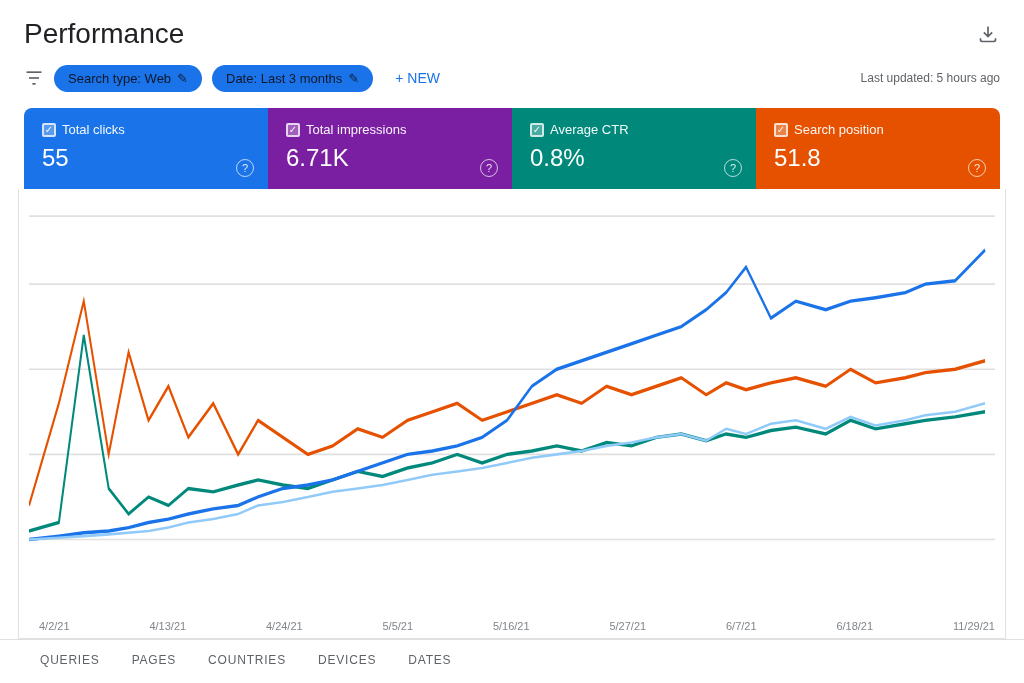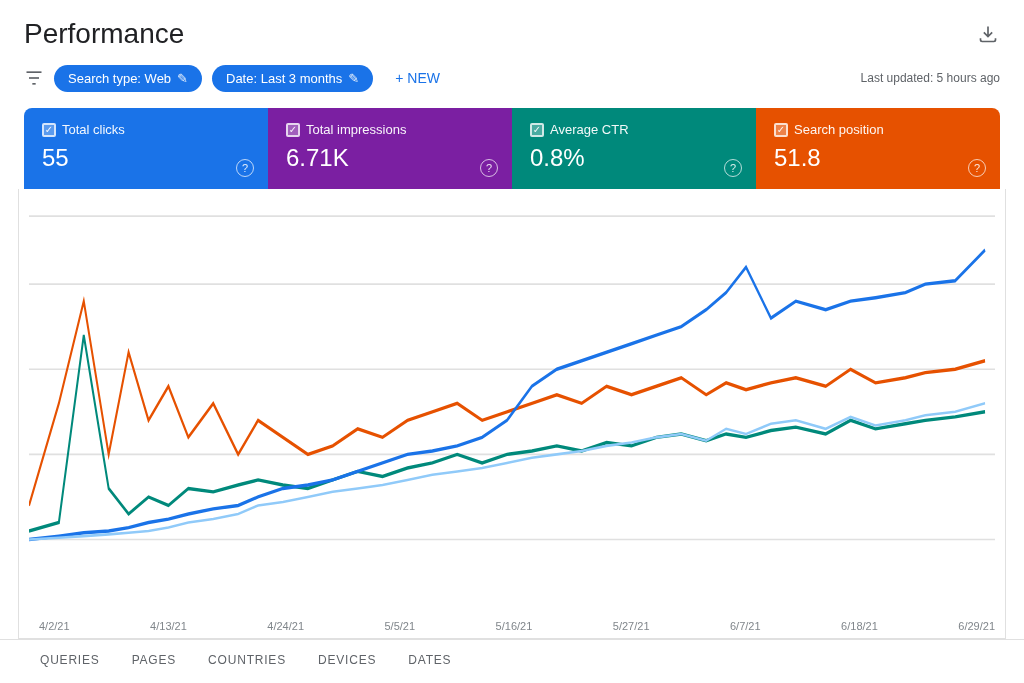--- a/index.html
+++ b/index.html
@@ -62,21 +62,21 @@
       display: flex;
       align-items: center;
     }
     .chip {
       display: flex;
       align-items: center;
       gap: 6px;
       padding: 6px 14px;
       border-radius: 20px;
       background: #1a73e8;
-      color: #ffffff;
+      color: #0f172a;
       font-size: 13px;
       font-weight: 500;
       cursor: pointer;
     }
     .chip.date {
       background: #1a73e8;
     }
     .chip .edit-icon {
       font-size: 13px;
       opacity: 0.9;
@@ -318,21 +318,21 @@
     
     <div class="x-axis-labels">
       <span class="x-label">4/2/21</span>
       <span class="x-label">4/13/21</span>
       <span class="x-label">4/24/21</span>
       <span class="x-label">5/5/21</span>
       <span class="x-label">5/16/21</span>
       <span class="x-label">5/27/21</span>
       <span class="x-label">6/7/21</span>
       <span class="x-label">6/18/21</span>
-      <span class="x-label">6/29/21</span>
+      <span class="x-label">11/29/21</span>
     </div>
   </div>
 
   <div class="bottom-tabs">
     <div class="bottom-tab">
       <span>QUERIES</span>
     </div>
     <div class="bottom-tab">
       <span>PAGES</span>
     </div>

